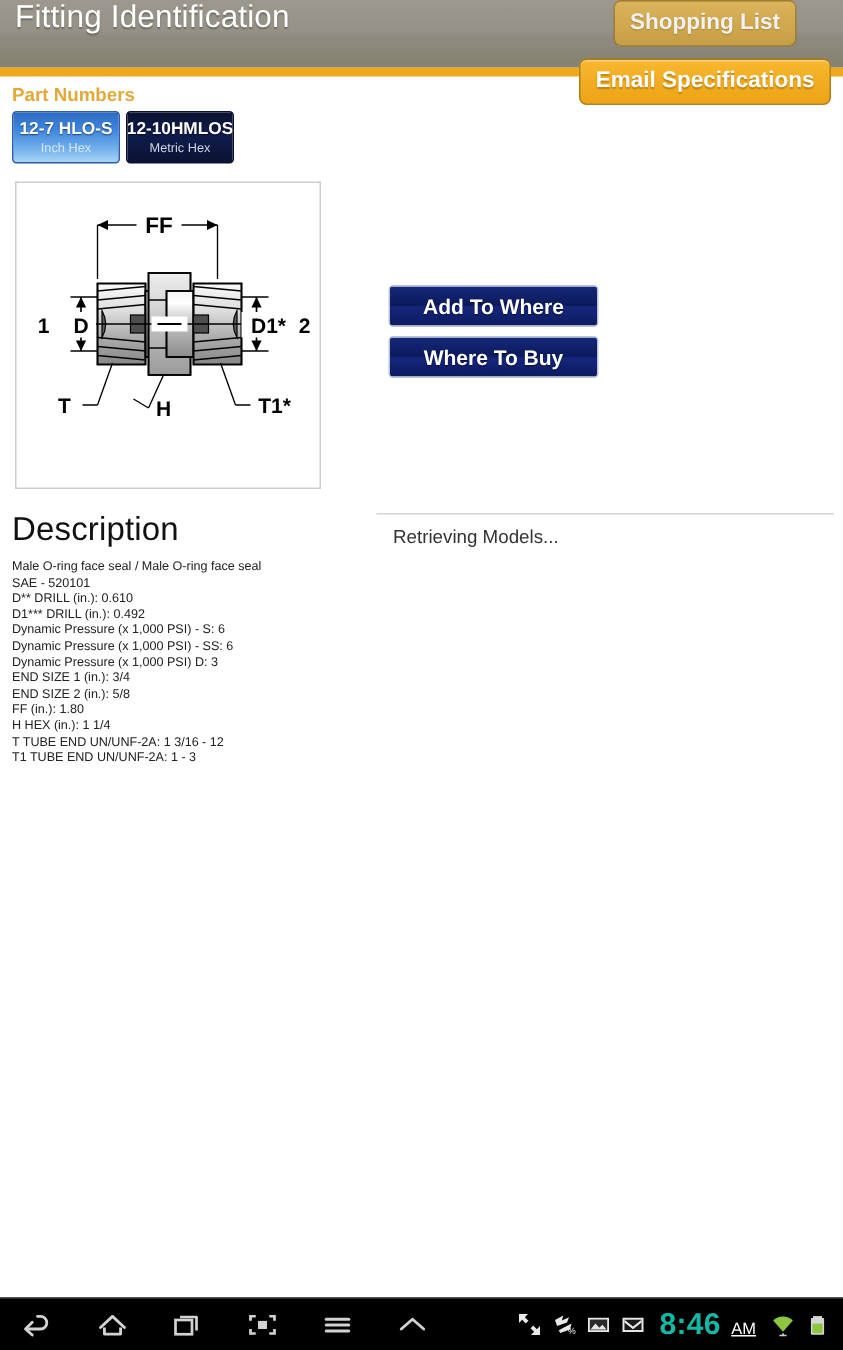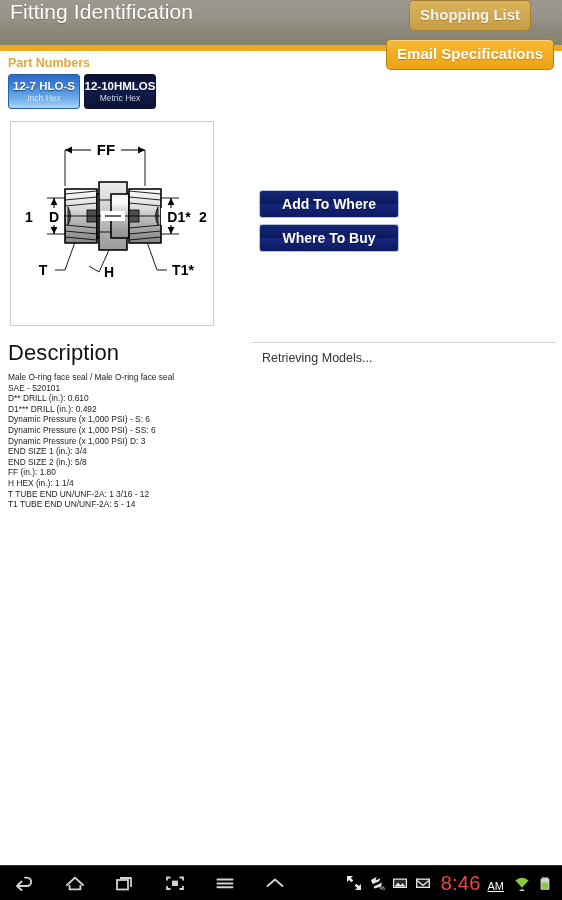--- a/index.html
+++ b/index.html
@@ -251,24 +251,25 @@
     padding-right: 8px;
   }
   .status-icon {
     width: 18px;
     height: 18px;
     display: flex;
     align-items: center;
     justify-content: center;
   }
   .clock {
-    color: #ef4444;
+    color: #14b8a6;
     font-size: 20px;
     margin: 0 2px 0 4px;
     letter-spacing: 0.2px;
+    font-weight: bold;
   }
   .ampm {
     color: #ffffff;
     font-size: 11px;
     margin-right: 4px;
     position: relative;
     top: 3px;
     text-decoration: underline;
   }
 </style>
@@ -429,21 +430,21 @@
         <li>D** DRILL (in.): 0.610</li>
         <li>D1*** DRILL (in.): 0.492</li>
         <li>Dynamic Pressure (x 1,000 PSI) - S: 6</li>
         <li>Dynamic Pressure (x 1,000 PSI) - SS: 6</li>
         <li>Dynamic Pressure (x 1,000 PSI) D: 3</li>
         <li>END SIZE 1 (in.): 3/4</li>
         <li>END SIZE 2 (in.): 5/8</li>
         <li>FF (in.): 1.80</li>
         <li>H HEX (in.): 1 1/4</li>
         <li>T TUBE END UN/UNF-2A: 1 3/16 - 12</li>
-        <li>T1 TUBE END UN/UNF-2A: 5 - 14</li>
+        <li>T1 TUBE END UN/UNF-2A: 1 - 3</li>
       </ul>
     </div>
 
     <div class="cad-col">
       <div class="cad-rule"></div>
       <div class="cad-status">Retrieving Models...</div>
     </div>
 
   </div>
 </div>

